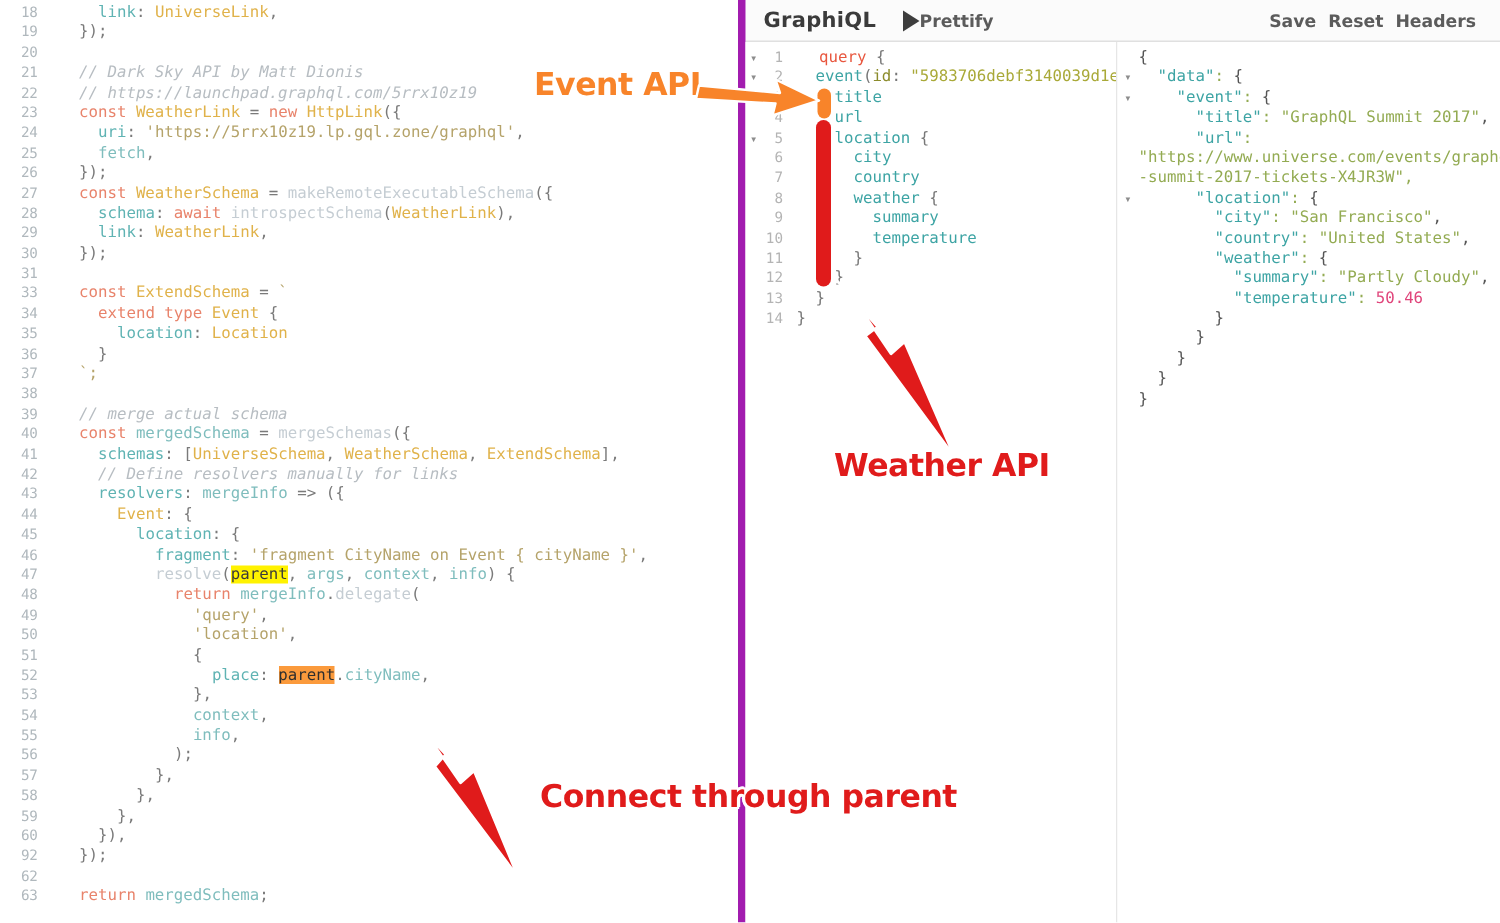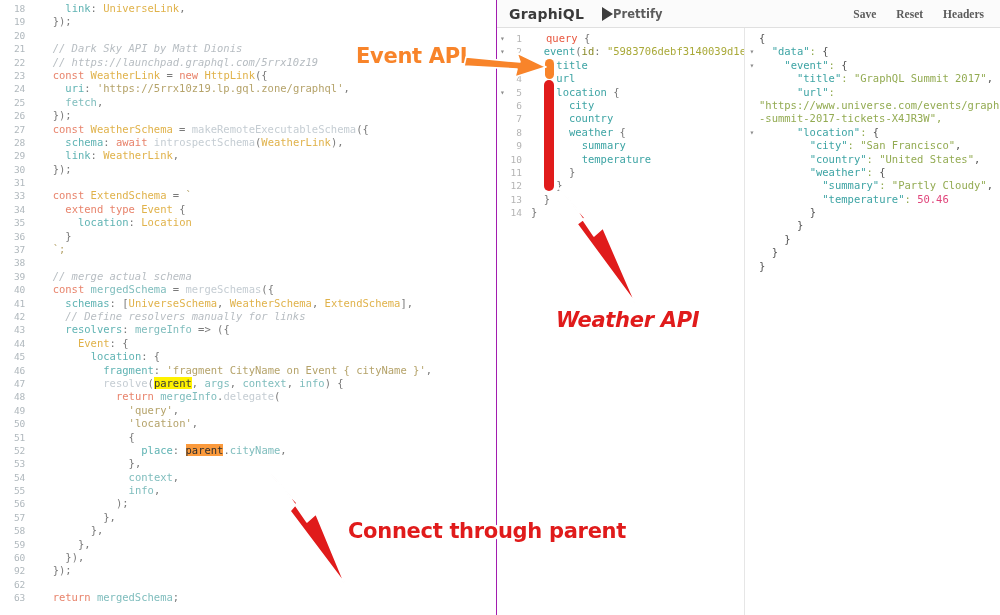--- a/index.html
+++ b/index.html
@@ -17,21 +17,21 @@
     background: #fff;
   }
 
   
   #editor-pane {
     width: 497px;
     height: 615px;
     background: #ffffff;
     position: relative;
     overflow: hidden;
-    border-right: 1px solid #a21caf;
+    border-right: 5px solid #a21caf;
   }
   .code-wrap {
     font-family: "DejaVu Sans Mono", monospace;
     font-size: 10.5px;
     line-height: 13.4px;
     padding-top: 2px;
   }
   .cline { display: flex; height: 13.4px; white-space: pre; }
   .gutter {
     width: 34px;
@@ -87,21 +87,21 @@
     border-top: 7px solid transparent;
     border-bottom: 7px solid transparent;
     cursor: pointer;
   }
   #gq-prettify {
     font-size: 11.5px;
     font-weight: bold;
     color: #5b5b5b;
     cursor: pointer;
   }
-  .gq-right { margin-left: auto; display: flex; gap: 20px; padding-right: 4px; font-family: Liberation Serif, serif; }
+  .gq-right { margin-left: auto; display: flex; gap: 8px; padding-right: 4px; }
   .gq-right span {
     font-size: 11.5px;
     font-weight: bold;
     color: #5b5b5b;
     cursor: pointer;
   }
 
   #gq-body { flex: 1; display: flex; min-height: 0; }
 
   #gq-query {
@@ -322,17 +322,17 @@
       <path d="M 556 185 L 585 218 L 577 224 L 636 304 L 603 228 L 594 236 L 567 196 Z" fill="#e01b1b" stroke="#ffffff" stroke-width="1.6" stroke-linejoin="round"></path>
     </g>
 
     <g>
       <path d="M 269 473 L 297 503 L 290 511 L 345 584 L 316 514 L 307 522 L 280 483 Z" fill="#e01b1b" stroke="#ffffff" stroke-width="1.6" stroke-linejoin="round"></path>
     </g>
   </svg>
 
   <div class="anno anno-orange" style="left:356px; top:44px; font-size:21px;">Event API</div>
 
-  <div class="anno anno-red" style="left:556px; top:308px; font-size:21px;font-style:italic;">Weather API</div>
-
-  <div class="anno anno-red" style="left:348px; top:519px; font-size:21px;">Connect through parent</div>
+  <div class="anno anno-red" style="left:556px; top:298px; font-size:21px;">Weather API</div>
+
+  <div class="anno anno-red" style="left:360px; top:519px; font-size:21px;">Connect through parent</div>
 
 </div>
 
 </body></html>

